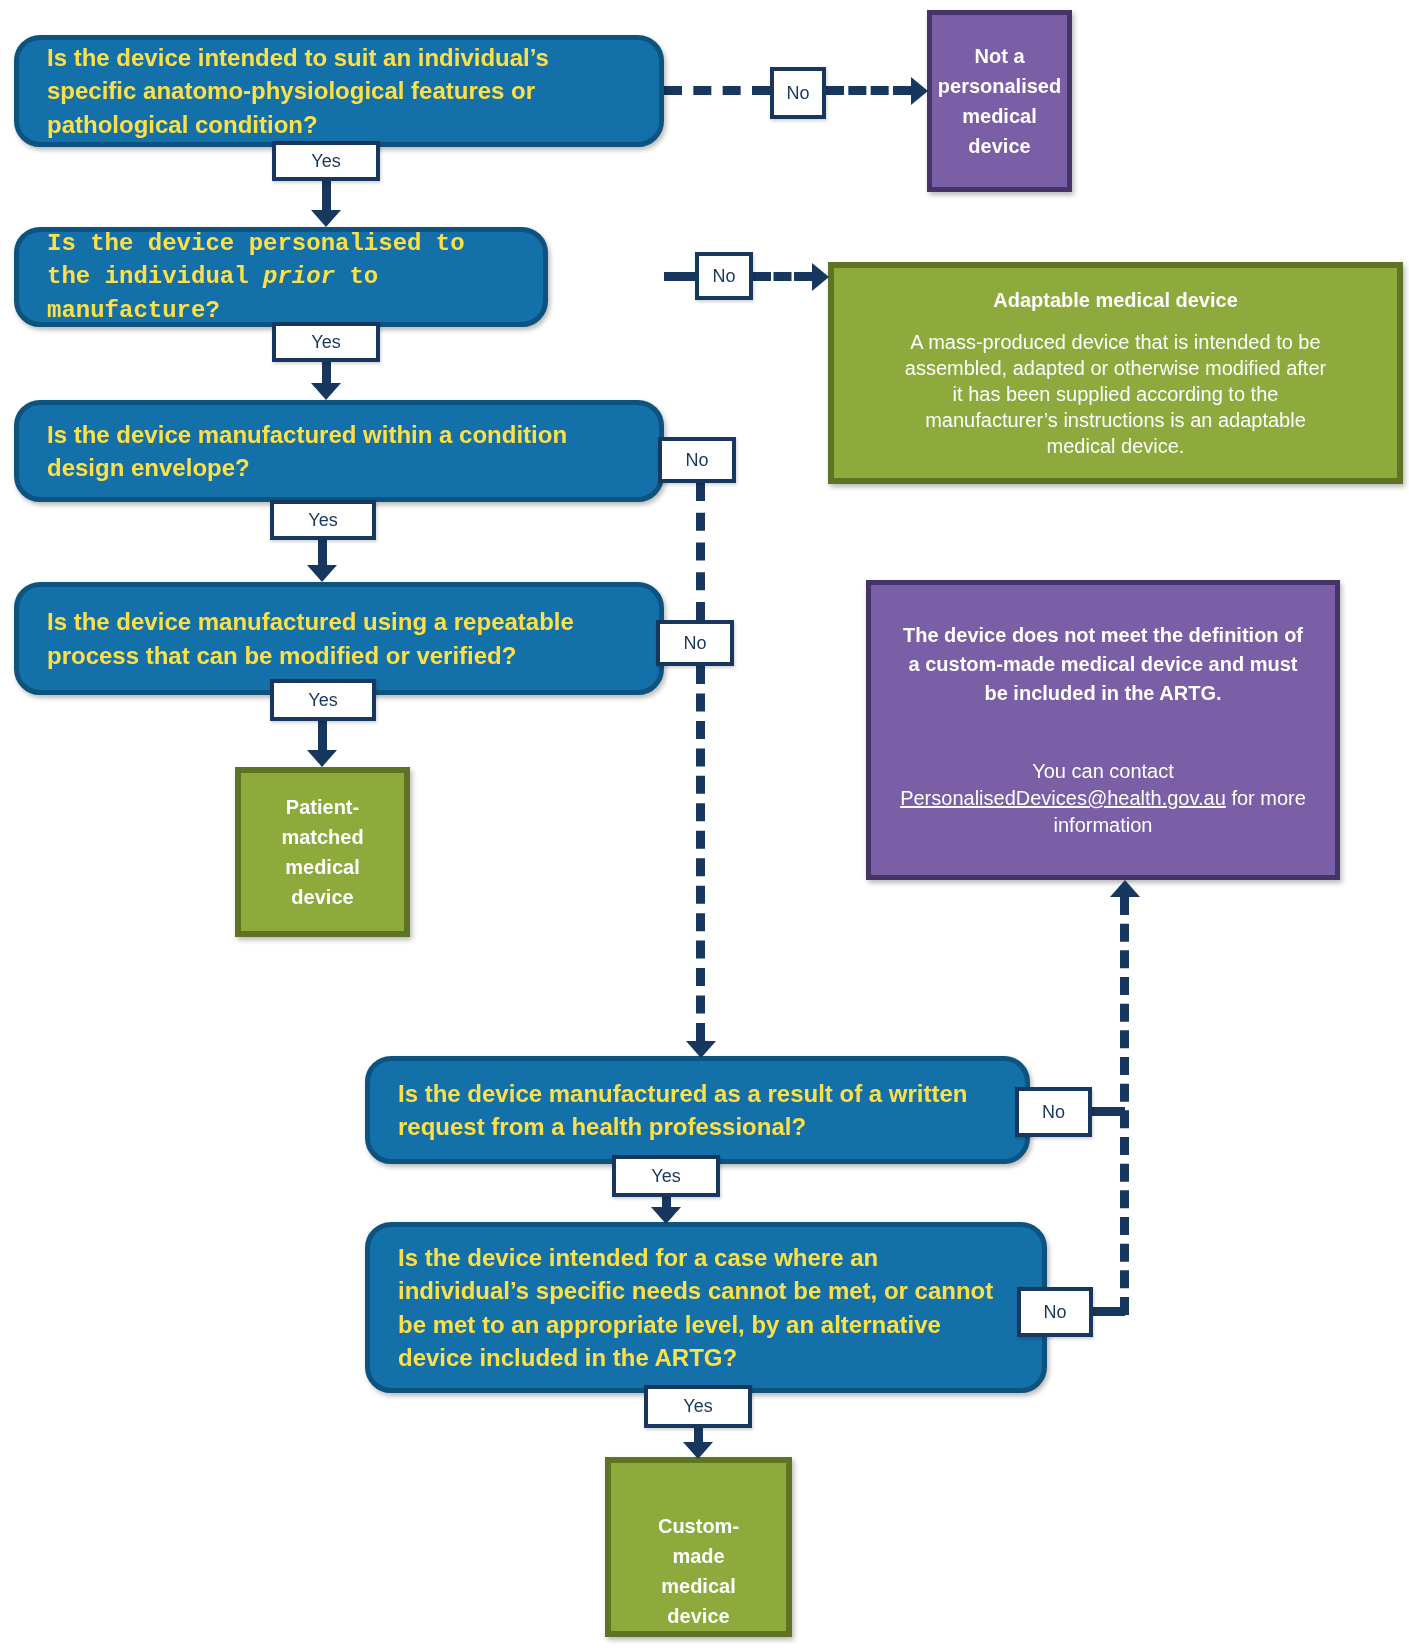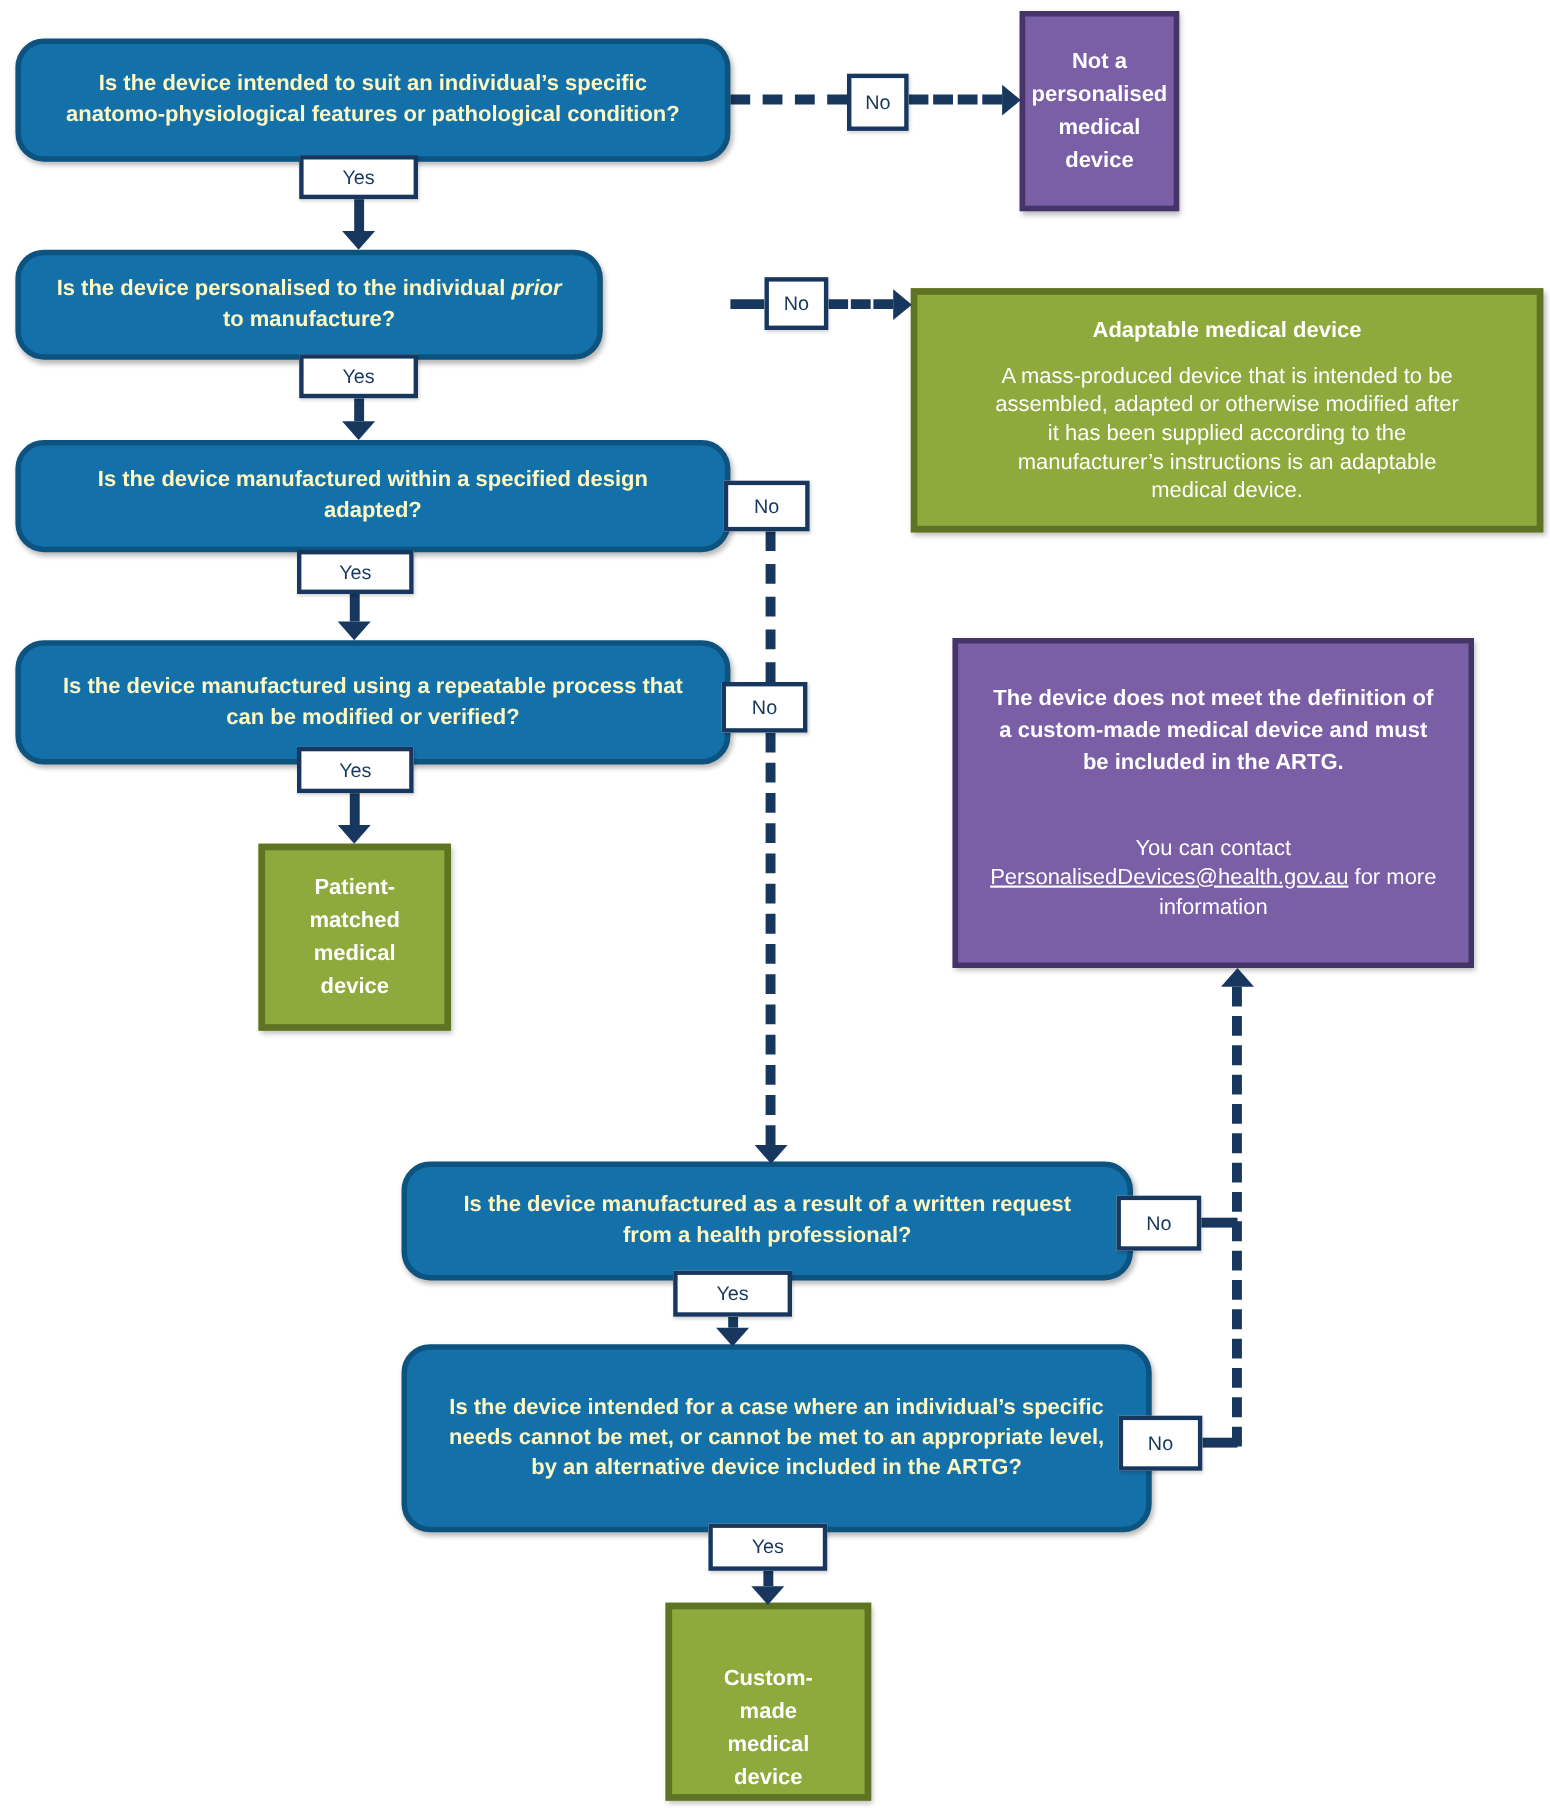--- a/index.html
+++ b/index.html
@@ -3,22 +3,22 @@
 <meta charset="utf-8">
 <style>
   html,body { margin:0; padding:0; background:#ffffff; }
   body { font-family:"Liberation Sans", sans-serif; }
   .canvas { position:relative; width:1409px; height:1648px; background:#ffffff; overflow:hidden; }
 
   
   .q {
     position:absolute; box-sizing:border-box;
     background:#1470A8; border:5px solid #0D5380; border-radius:26px;
-    color:#fef9c3; font-weight:bold; font-size:20px; line-height:1.38;
-    display:flex; align-items:center; justify-content:center; text-align:center;
+    color:#fde047; font-weight:bold; font-size:24px; line-height:1.38;
+    display:flex; align-items:center; justify-content:center; text-align:left;
     padding:6px 28px; box-shadow:2px 3px 5px rgba(0,0,0,.28);
     z-index:2;
   }
 
   
   .tag {
     position:absolute; box-sizing:border-box;
     background:#ffffff; border:4px solid #17375E;
     color:#17375E; font-size:18px;
     display:flex; align-items:center; justify-content:center;
@@ -66,37 +66,37 @@
   <div class="head-down" style="left:311px;top:210px;"></div>
 
   <div class="dash-h" style="left:664px;top:86px;width:106px;"></div>
   <div class="tag" style="left:770px;top:67px;width:56px;height:52px;">No</div>
   <div class="dash-h" style="left:826px;top:86px;width:85px;"></div>
   <div class="head-right" style="left:911px;top:77px;"></div>
   <div class="out purple" style="left:927px;top:10px;width:145px;height:182px;padding:0 10px;">
     <div class="out-title">Not a personalised medical device</div>
   </div>
 
-  <div class="q" style="left:14px;top:227px;width:534px;height:100px;">
+  <div class="q" style="left:14px;top:227px;width:534px;height:100px;font-family:Liberation Mono, monospace;">
     <span><span>Is the device personalised to the individual </span><i>prior</i><span> to manufacture?</span></span>
   </div>
   <div class="tag" style="left:272px;top:322px;width:108px;height:40px;">Yes</div>
   <div class="shaft-v" style="left:322px;top:362px;height:21px;"></div>
   <div class="head-down" style="left:311px;top:383px;"></div>
 
   <div class="dash-h" style="left:664px;top:272px;width:31px;"></div>
   <div class="tag" style="left:695px;top:252px;width:58px;height:48px;">No</div>
   <div class="dash-h" style="left:753px;top:272px;width:59px;"></div>
   <div class="head-right" style="left:812px;top:263px;"></div>
   <div class="out green" style="left:828px;top:262px;width:575px;height:222px;padding:0 66px;">
     <div class="adapt-title">Adaptable medical device</div>
     <div class="adapt-body">A mass-produced device that is intended to be assembled, adapted or otherwise modified after it has been supplied according to the manufacturer’s instructions is an adaptable medical device.</div>
   </div>
 
-  <div class="q" style="left:14px;top:400px;width:650px;height:102px;">Is the device manufactured within a specified design adapted?</div>
+  <div class="q" style="left:14px;top:400px;width:650px;height:102px;">Is the device manufactured within a condition design envelope?</div>
   <div class="tag" style="left:270px;top:500px;width:106px;height:40px;">Yes</div>
   <div class="shaft-v" style="left:318px;top:540px;height:25px;"></div>
   <div class="head-down" style="left:307px;top:565px;"></div>
 
   <div class="tag" style="left:658px;top:437px;width:78px;height:46px;">No</div>
   <div class="dash-v" style="left:696px;top:483px;height:137px;"></div>
 
   <div class="q" style="left:14px;top:582px;width:650px;height:113px;">Is the device manufactured using a repeatable process that can be modified or verified?</div>
   <div class="tag" style="left:270px;top:679px;width:106px;height:42px;">Yes</div>
   <div class="shaft-v" style="left:318px;top:721px;height:29px;"></div>

